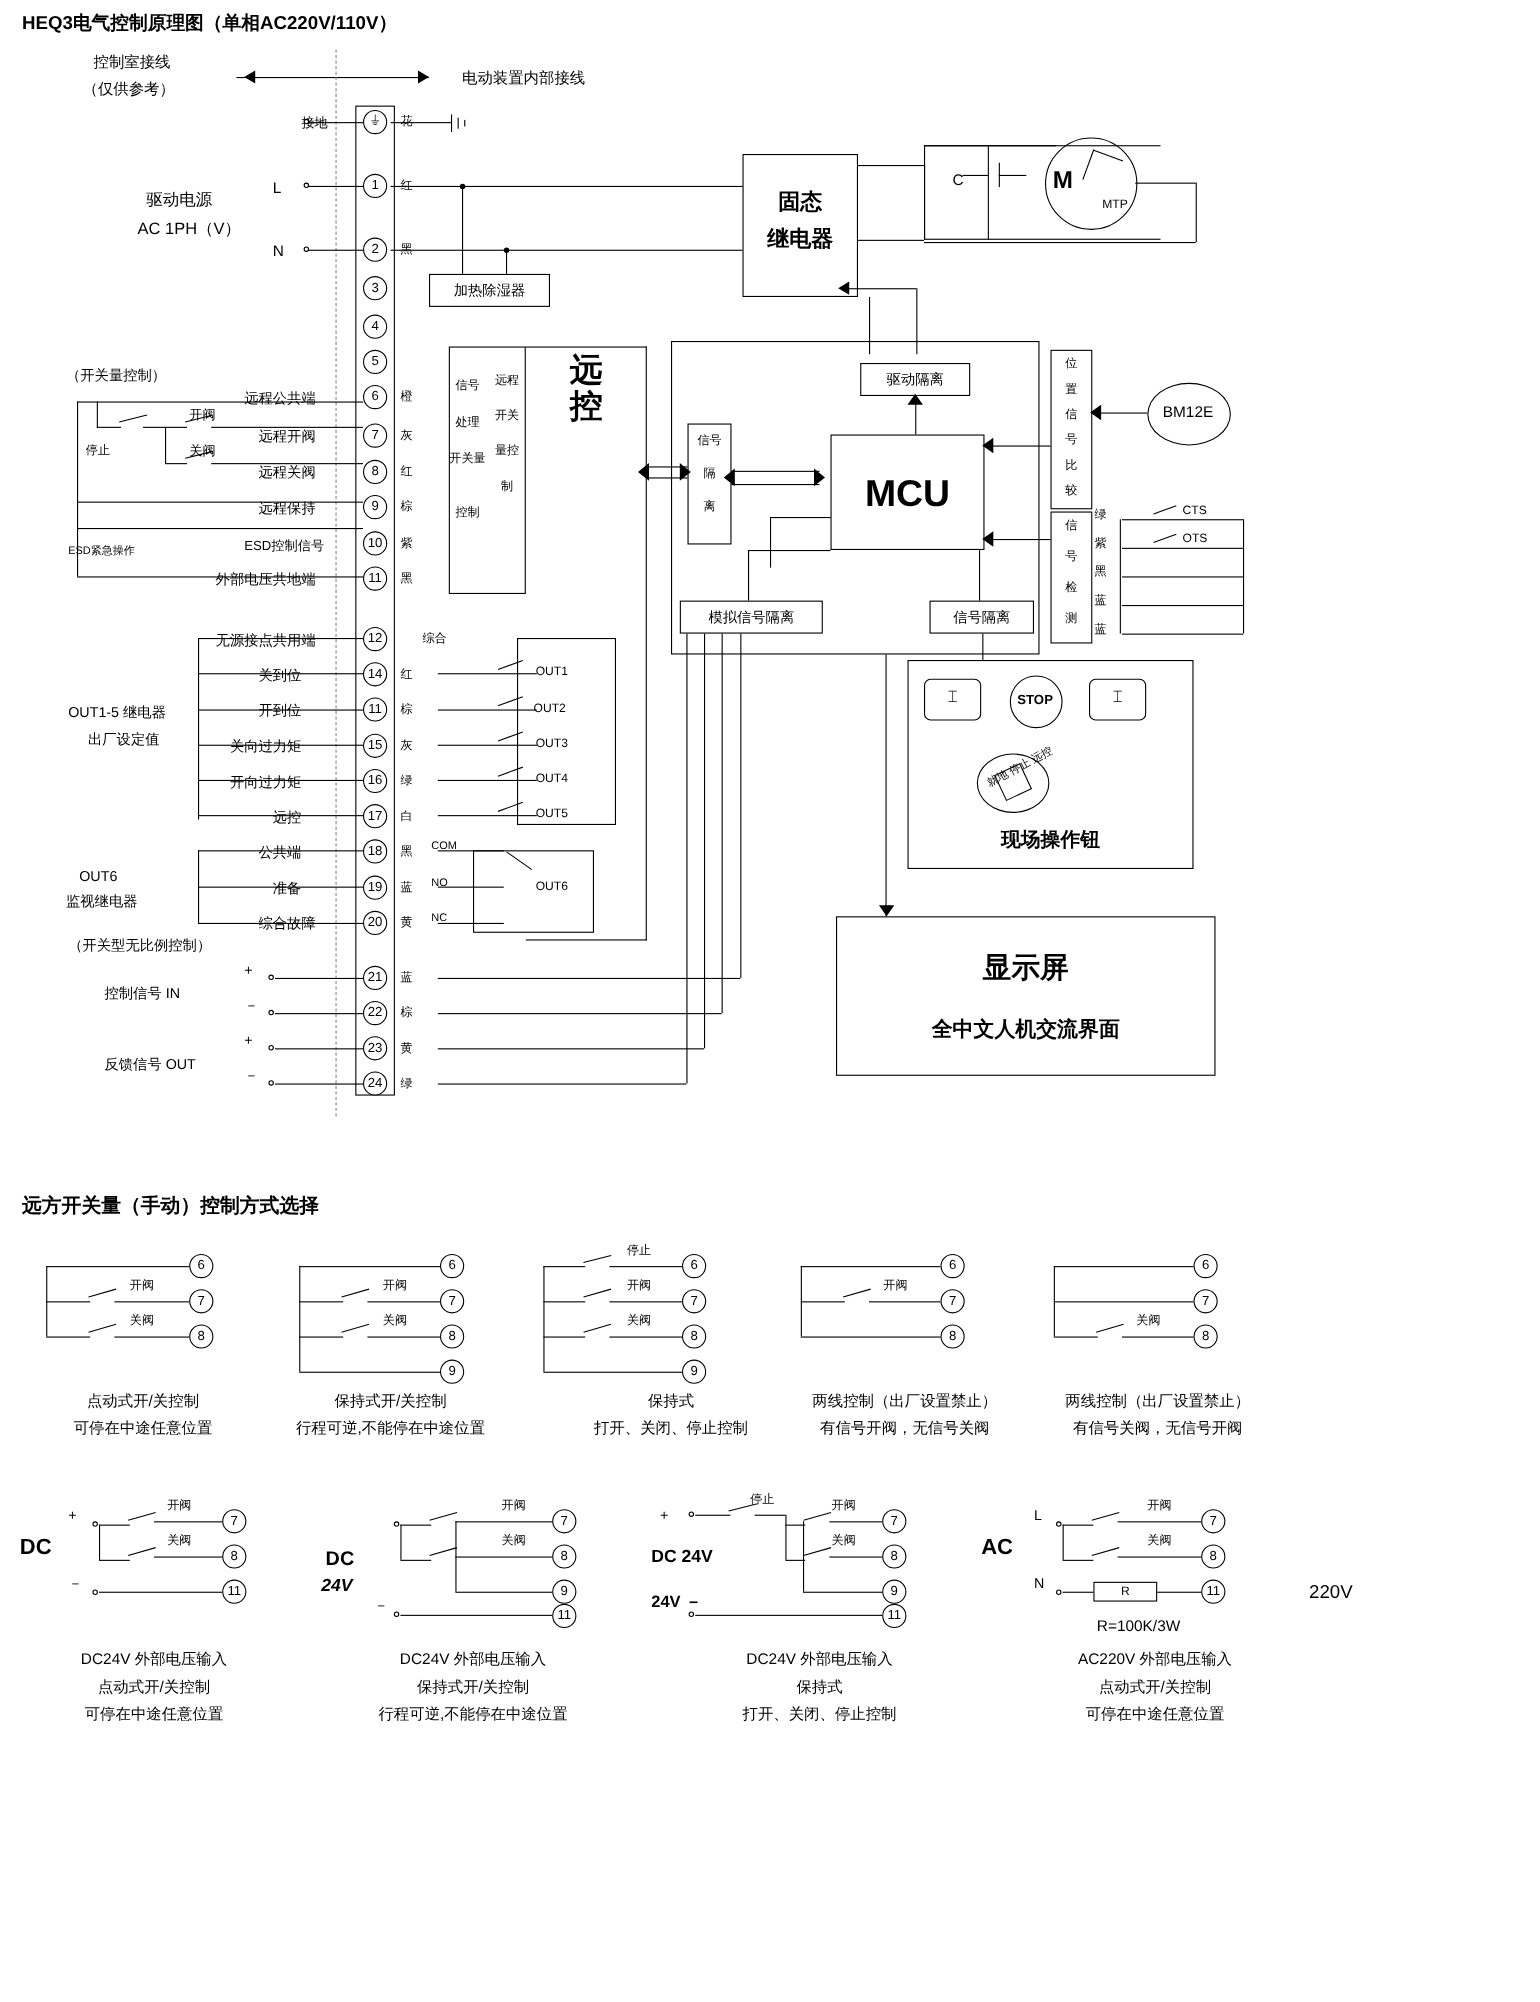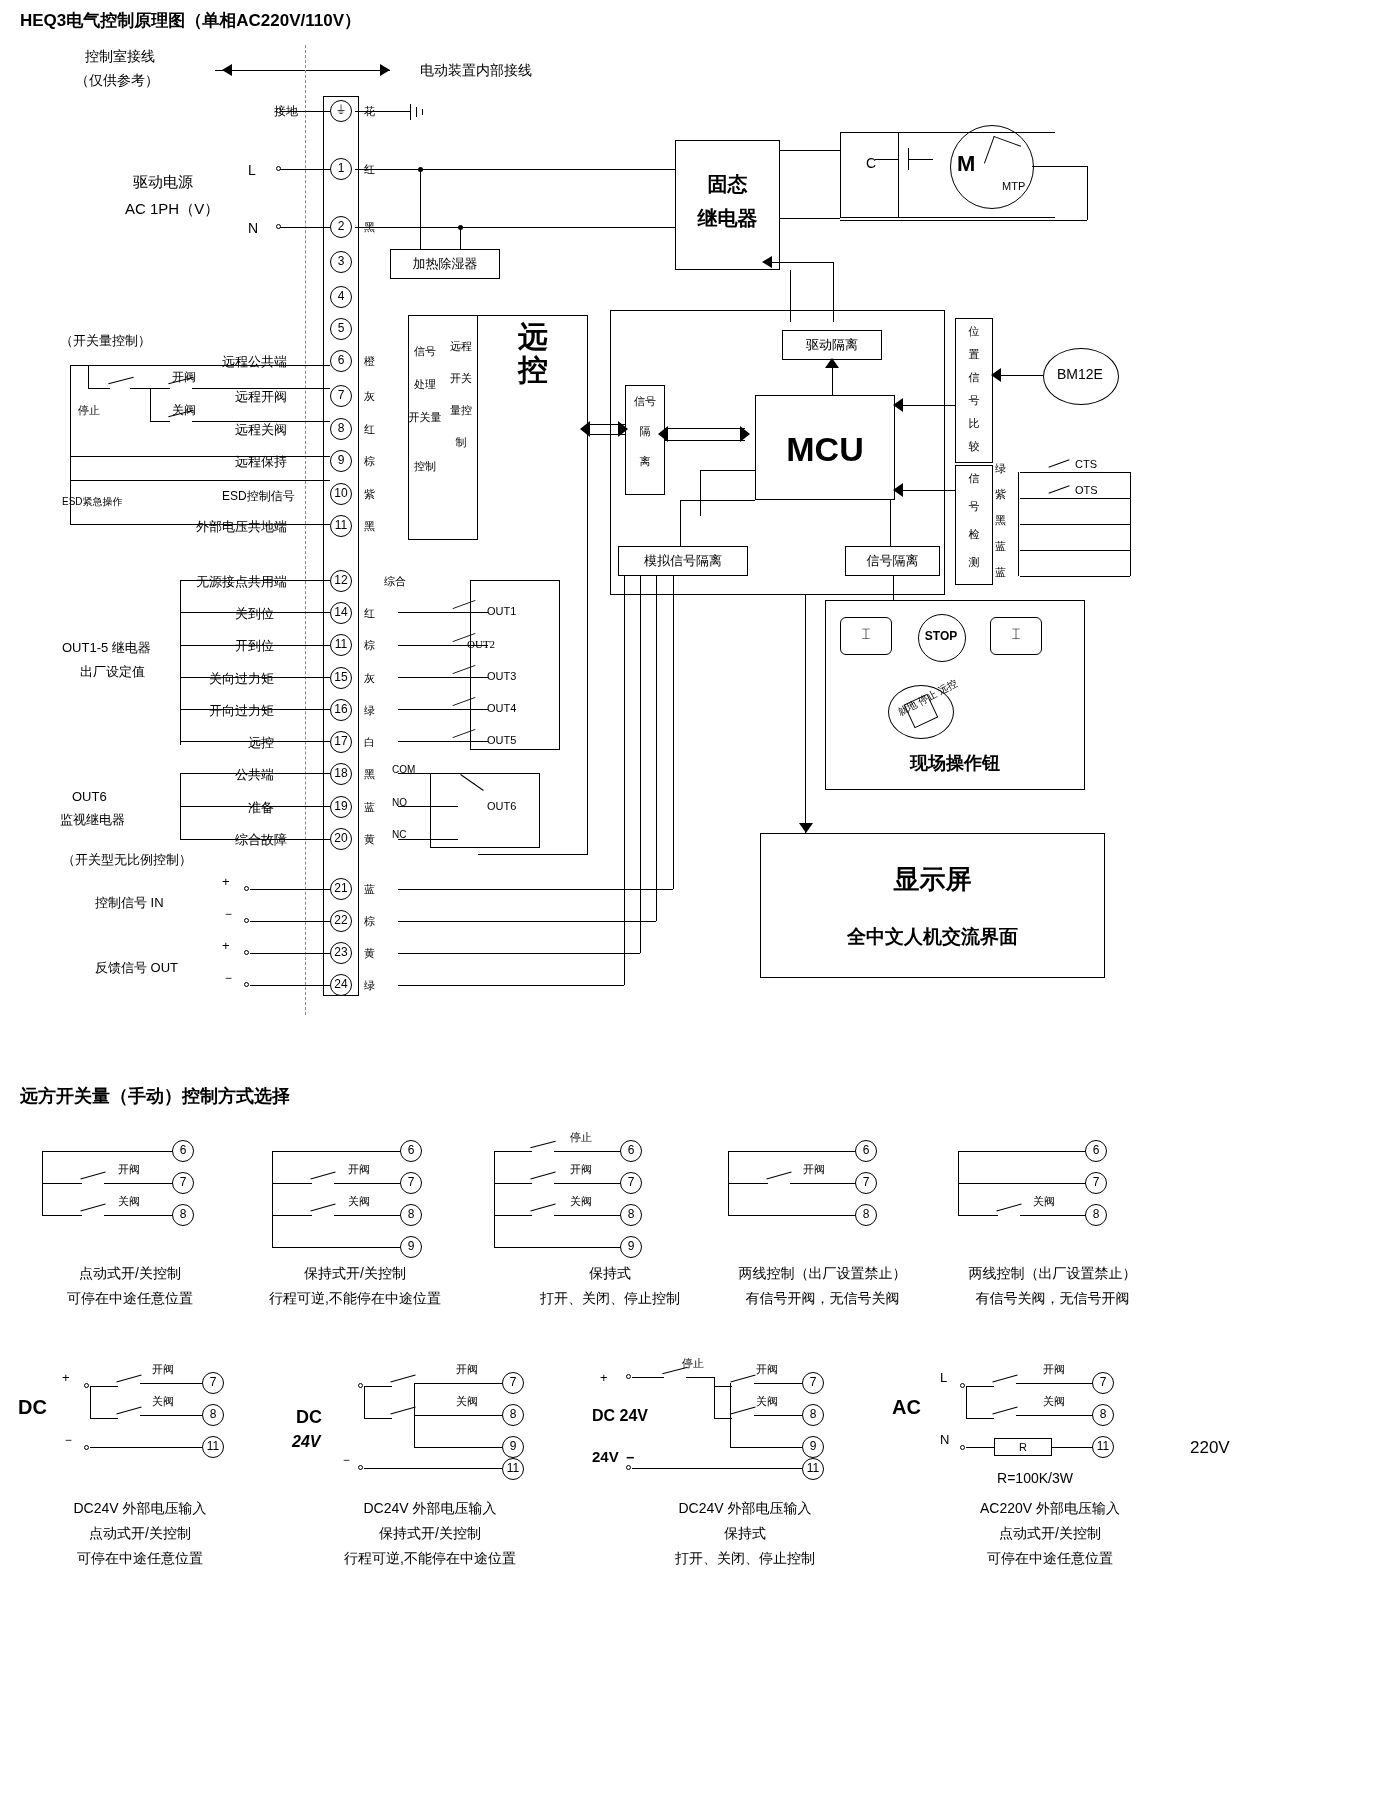--- a/index.html
+++ b/index.html
@@ -294,21 +294,21 @@
 <div class="ln h" style="left:398px;top:645px;width:90px;"></div>
 <div class="ln h" style="left:398px;top:677px;width:90px;"></div>
 <div class="ln h" style="left:398px;top:709px;width:90px;"></div>
 <div class="ln h" style="left:398px;top:741px;width:90px;"></div>
 <div class="ln" style="left:452px;top:604px;width:24px;height:1px;transform:rotate(-20deg);"></div>
 <div class="ln" style="left:452px;top:637px;width:24px;height:1px;transform:rotate(-20deg);"></div>
 <div class="ln" style="left:452px;top:669px;width:24px;height:1px;transform:rotate(-20deg);"></div>
 <div class="ln" style="left:452px;top:701px;width:24px;height:1px;transform:rotate(-20deg);"></div>
 <div class="ln" style="left:452px;top:733px;width:24px;height:1px;transform:rotate(-20deg);"></div>
 <div class="t sm" style="left:487px;top:605px;">OUT1</div>
-<div class="t sm" style="left:467px;top:638px;font-family:Liberation Serif, serif;">OUT2</div>
+<div class="t sm" style="left:485px;top:638px;">OUT2</div>
 <div class="t sm" style="left:487px;top:670px;">OUT3</div>
 <div class="t sm" style="left:487px;top:702px;">OUT4</div>
 <div class="t sm" style="left:487px;top:734px;">OUT5</div>
 
 <div class="t" style="left:72px;top:789px;">OUT6</div>
 <div class="t" style="left:60px;top:812px;">监视继电器</div>
 <div class="ln v" style="left:180px;top:773px;height:66px;"></div>
 <div class="ln h" style="left:180px;top:773px;width:150px;"></div>
 <div class="ln h" style="left:180px;top:806px;width:150px;"></div>
 <div class="ln h" style="left:180px;top:839px;width:150px;"></div>

